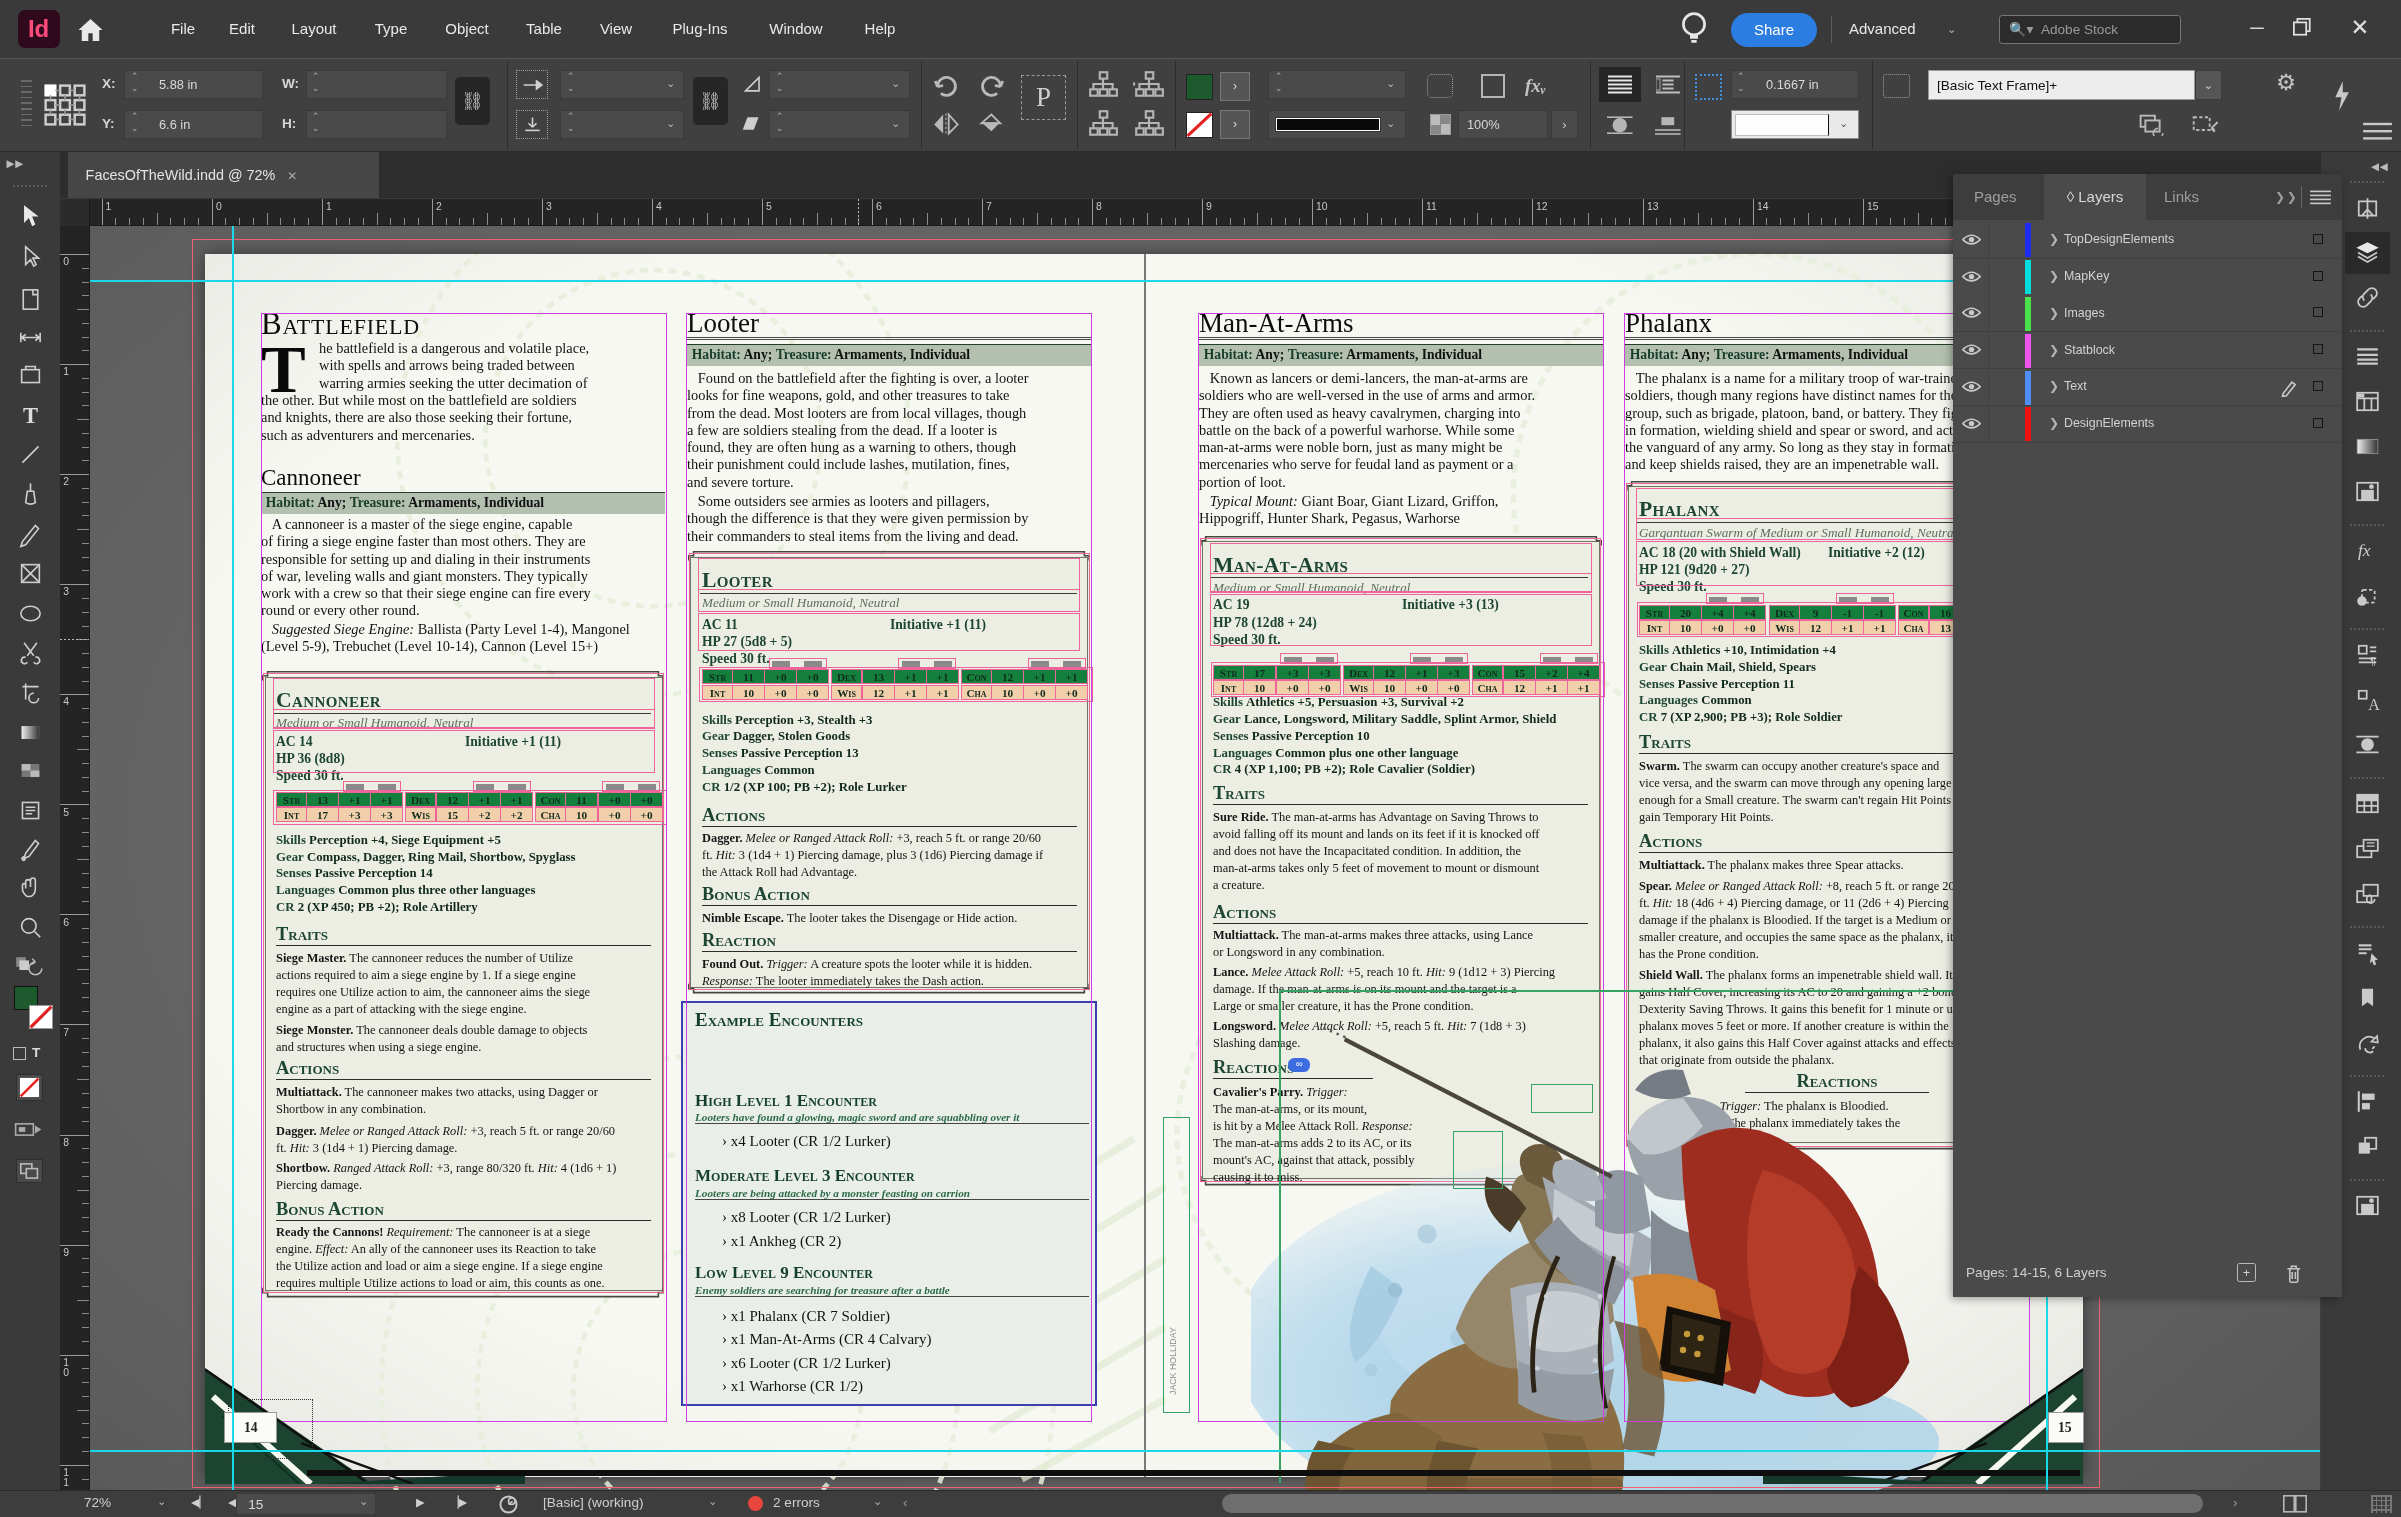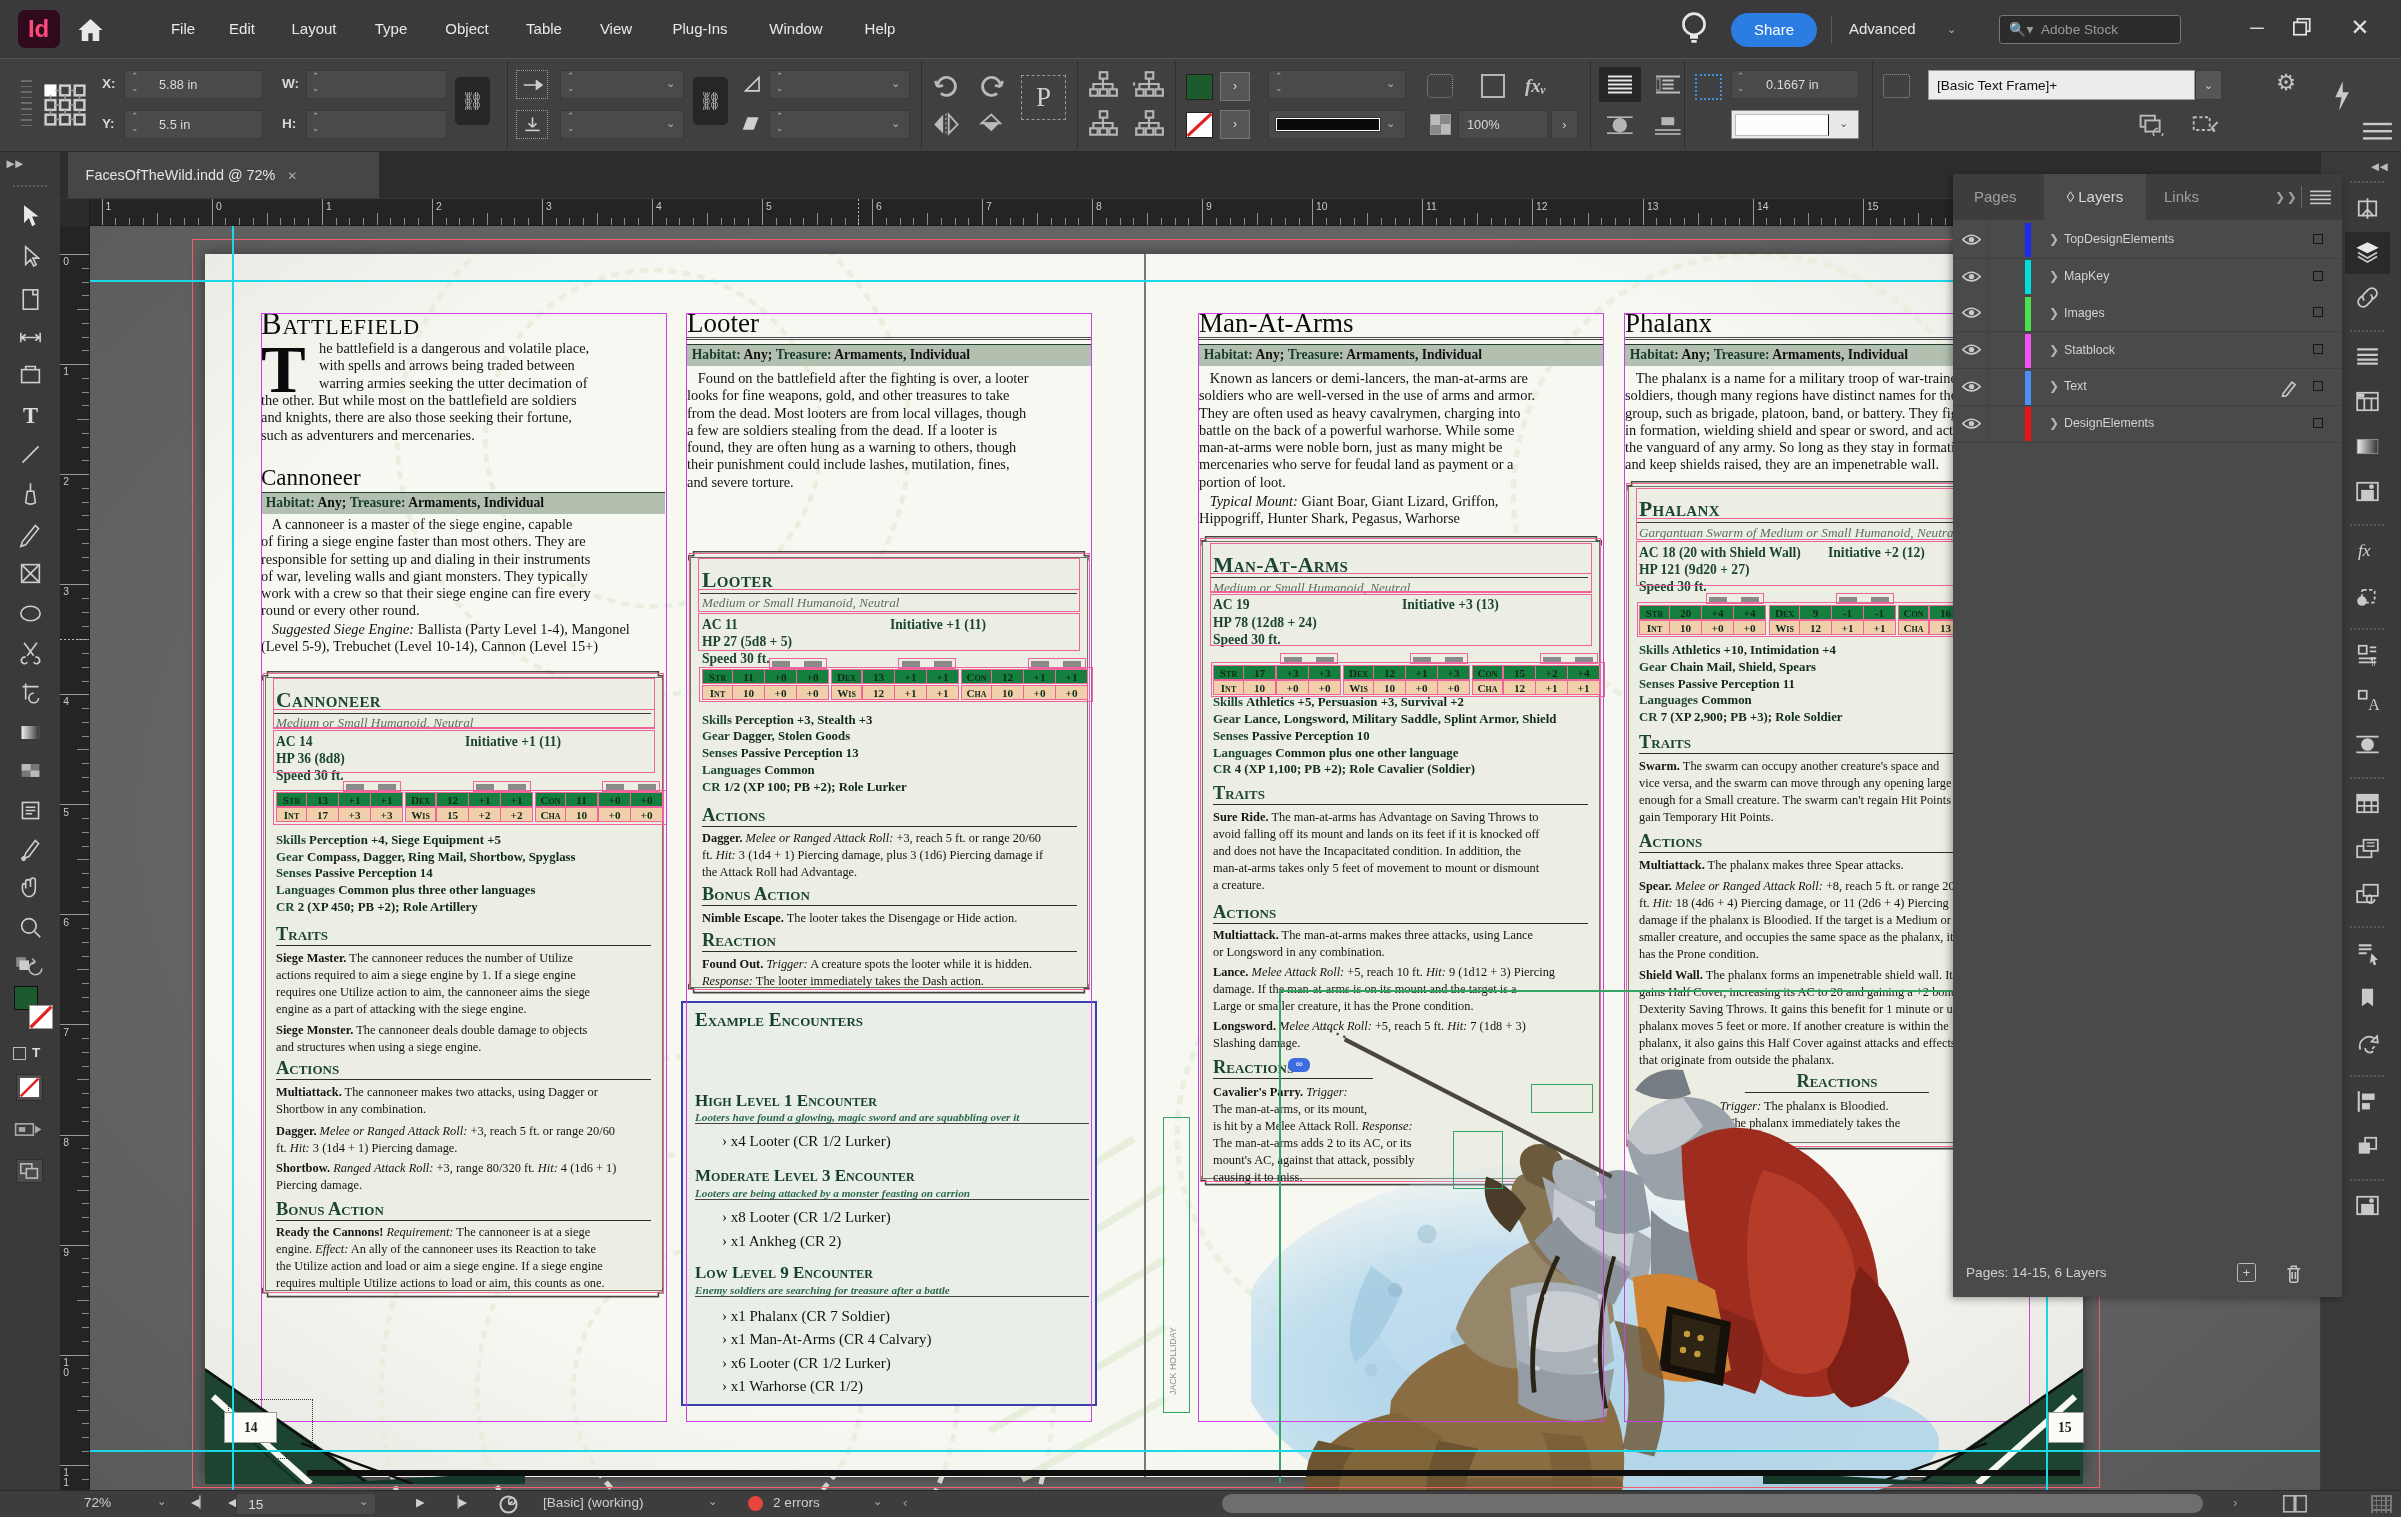--- a/index.html
+++ b/index.html
@@ -123,21 +123,21 @@
         <path d="M14 8 h6 M32 8 h6 M8 14 v6 M26 14 v6 M44 14 v6 M14 26 h6 M32 26 h6 M8 32 v6 M26 32 v6 M44 32 v6 M14 44 h6 M32 44 h6" stroke="#9a9a9a" stroke-width="2"></path>
       </g>
     </svg>
 <div class="a lbl" style="left:102px;top:76px">X:</div>
 <div class="a fld" style="left:124px;top:70px;width:139px"></div>
 <div class="a spin" style="left:126px;top:70px">⌃<br>⌄</div>
 <div class="a fval" style="left:159px;top:77px">5.88 in</div>
 <div class="a lbl" style="left:102px;top:116px">Y:</div>
 <div class="a fld" style="left:124px;top:110px;width:139px"></div>
 <div class="a spin" style="left:126px;top:110px">⌃<br>⌄</div>
-<div class="a fval" style="left:159px;top:117px">5.5 in</div>
+<div class="a fval" style="left:159px;top:117px">6.6 in</div>
 <div class="a lbl" style="left:282px;top:76px">W:</div>
 <div class="a fld" style="left:306px;top:70px;width:141px"></div>
 <div class="a spin" style="left:307px;top:70px">⌃<br>⌄</div>
 <div class="a lbl" style="left:282px;top:116px">H:</div>
 <div class="a fld" style="left:306px;top:110px;width:141px"></div>
 <div class="a spin" style="left:307px;top:110px">⌃<br>⌄</div>
 <div class="a dk" style="left:455px;top:77px;width:35px;height:48px;color:#cfcfcf;text-align:center;line-height:48px;font-size:17.6px">⛓</div>
 <div class="a vsep" style="left:507px"></div>
 <div class="a" style="left:516px;top:70px;width:32px;height:29px;border:0.8px dotted #9a9a9a"></div>
 <div class="a" style="left:516px;top:110px;width:32px;height:29px;border:0.8px dotted #9a9a9a"></div>
@@ -699,20 +699,21 @@
 <div class="a sh" style="left:186px;top:973px;width:375px;">Bonus Action</div>
 <div class="a bd2" style="left:186px;top:998px;width:375px;"><b>Ready the Cannons!</b> <i>Requirement:</i> The cannoneer is at a siege<br>engine. <i>Effect:</i> An ally of the cannoneer uses its Reaction to take<br>the Utilize action and load or aim a siege engine. If a siege engine<br>requires multiple Utilize actions to load or aim, this counts as one.</div>
 <div class="a fpink" style="left:173px;top:447px;width:401px;height:620px"></div>
 <div class="a fpink" style="left:183px;top:452px;width:382px;height:50px"></div>
 <div class="a fpink" style="left:183px;top:483px;width:382px;height:20px"></div>
 <div class="a fpink" style="left:183px;top:504px;width:382px;height:43px"></div>
 <div class="a colh" style="left:597px;top:82px">Looter</div>
 <div class="a" style="left:597px;top:111px;width:404px;height:3.2px;border-top:0.8px solid #4a4a4a;border-bottom:0.8px solid #4a4a4a"></div>
 <div class="a hab" style="left:597px;top:118px;width:404px"><b>Habitat:</b> <span>Any; <b style="color:#173c2a">Treasure:</b> Armaments, Individual</span></div>
 <div class="a bd" style="left:597px;top:144px;width:404px;">&nbsp;&nbsp;&nbsp;Found on the battlefield after the fighting is over, a looter<br>looks for fine weapons, gold, and other treasures to take<br>from the dead. Most looters are from local villages, though<br>a few are soldiers stealing from the dead. If a looter is<br>found, they are often hung as a warning to others, though<br>their punishment could include lashes, mutilation, fines,<br>and severe torture.</div>
+<div class="a bd" style="left:597px;top:267px;width:404px;">&nbsp;&nbsp;&nbsp;Some outsiders see armies as looters and pillagers,<br>though the difference is that they were given permission by<br>their commanders to steal items from the living and dead.</div>
 <div class="a sb" style="left:600px;top:331px;width:398px;height:431px"></div>
 <svg class="a" width="404" height="11.2" style="left:597px;top:325px" viewBox="0 0 505 14">
         <path d="M2 12 L2 6 L8 6 L8 1 L497 1 L497 6 L503 6 L503 12" fill="none" stroke="#43493c" stroke-width="2"></path>
       </svg>
 <svg class="a" width="404" height="11.2" style="left:597px;top:757px" viewBox="0 0 505 14">
         <path d="M2 1 L2 7 L8 7 L8 12 L497 12 L497 7 L503 7 L503 1" fill="none" stroke="#43493c" stroke-width="2"></path>
       </svg>
 <div class="a sbt" style="left:612px;top:342px">Looter</div>
 <div class="a" style="left:610px;top:367px;width:377px;height:0.8px;background:#3a3a3a"></div>
 <div class="a sbi" style="left:612px;top:369px;width:377px;white-space:nowrap;overflow:hidden">Medium or Small Humanoid, Neutral</div>

